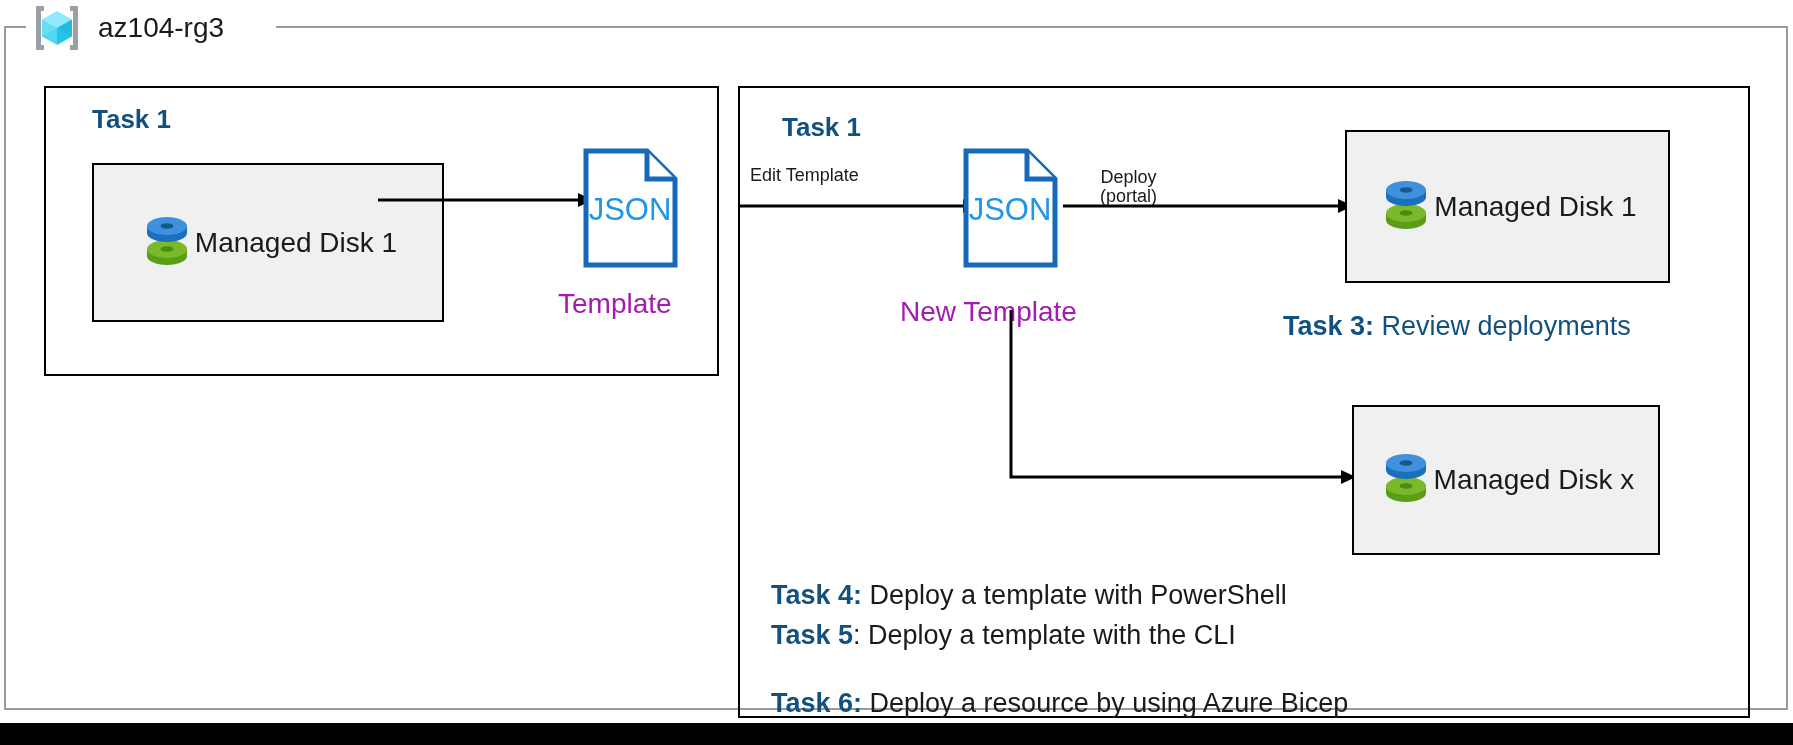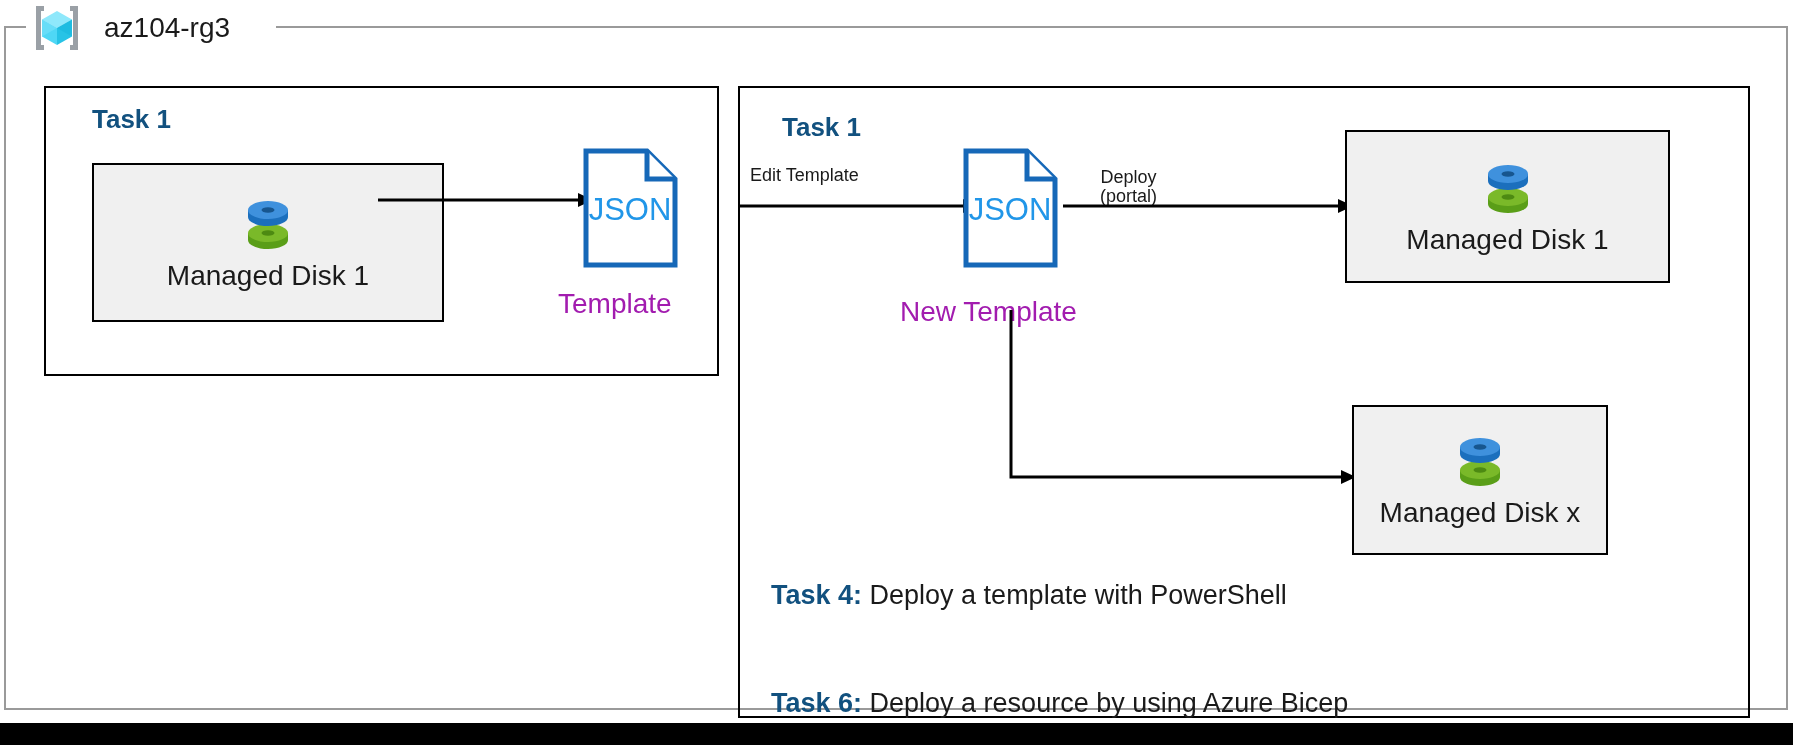--- a/index.html
+++ b/index.html
@@ -37,21 +37,21 @@
     height: 26px;
     background: #ffffff;
   }
   .rg-header {
     position: absolute;
     left: 30px;
     top: 2px;
     height: 52px;
     display: flex;
     align-items: center;
-    gap: 20px;
+    gap: 14px;
   }
   .rg-icon { width: 54px; height: 50px; display: block; }
   .rg-label {
     font-size: 28px;
     color: #1a1a1a;
     line-height: 1;
     white-space: nowrap;
   }
 
   
@@ -84,27 +84,26 @@
   #task1-heading { left: 92px;  top: 104px; }
   #task2-heading { left: 782px; top: 112px; }
 
   
   .disk-tile {
     position: absolute;
     background: #f0f0f0;
     border: 2px solid #000000;
     box-sizing: border-box;
     display: flex;
-    flex-direction: column;
     align-items: center;
     justify-content: center;
   }
   #disk-tile-1 { left: 92px;  top: 163px; width: 352px; height: 159px; }
   #disk-tile-2 { left: 1345px; top: 130px; width: 325px; height: 153px; }
-  #disk-tile-x { left: 1352px; top: 405px; width: 256px; height: 150px; }
+  #disk-tile-x { left: 1352px; top: 405px; width: 308px; height: 150px; }
 
   .disk-icon { display: block; }
   #disk-tile-1 .disk-icon { width: 56px; height: 62px; margin-bottom: 4px; }
   #disk-tile-2 .disk-icon { width: 56px; height: 62px; margin-bottom: 4px; }
   #disk-tile-x .disk-icon { width: 56px; height: 62px; margin-bottom: 4px; }
 
   .disk-caption {
     font-size: 28px;
     color: #1a1a1a;
     white-space: nowrap;
@@ -269,20 +268,23 @@
         <ellipse cx="28" cy="39" rx="6.5" ry="2.8" fill="#4d8a12"></ellipse>
         <ellipse cx="28" cy="23" rx="20" ry="9" fill="#1b6fbd"></ellipse>
         <rect x="8" y="16" width="40" height="7" fill="#1b6fbd"></rect>
         <ellipse cx="28" cy="16" rx="20" ry="9" fill="#3f91dd"></ellipse>
         <ellipse cx="28" cy="16" rx="6.5" ry="2.8" fill="#17568f"></ellipse>
       </svg>
     </span>
     <span class="disk-caption">Managed Disk 1</span>
   </div>
 
+  <div class="task-note navy" id="task3-note">
+    <span class="tk">Task 3:</span><span class="tk-body"> Review deployments</span>
+  </div>
 
   <div class="connector" id="elbow-json-to-diskx">
     <svg viewBox="0 0 350 180" xmlns="http://www.w3.org/2000/svg">
       <polyline points="3,0 3,167 333,167" fill="none" stroke="#000000" stroke-width="3"></polyline>
       <polygon points="333,160 348,167 333,174" fill="#000000"></polygon>
     </svg>
   </div>
 
   <div class="disk-tile" id="disk-tile-x">
     <span class="disk-icon">
@@ -296,18 +298,21 @@
         <ellipse cx="28" cy="16" rx="20" ry="9" fill="#3f91dd"></ellipse>
         <ellipse cx="28" cy="16" rx="6.5" ry="2.8" fill="#17568f"></ellipse>
       </svg>
     </span>
     <span class="disk-caption">Managed Disk x</span>
   </div>
 
   <div class="task-note" id="task4-note">
     <span class="tk">Task 4:</span><span class="tk-body"> Deploy a template with PowerShell</span>
   </div>
+  <div class="task-note" id="task5-note">
+    <span class="tk">Task 5</span><span class="tk-body">: Deploy a template with the CLI</span>
+  </div>
   <div class="task-note" id="task6-note">
     <span class="tk">Task 6:</span><span class="tk-body"> Deploy a resource by using Azure Bicep</span>
   </div>
 
   <div class="bottom-bar"></div>
 </div>
 
 </body></html>

